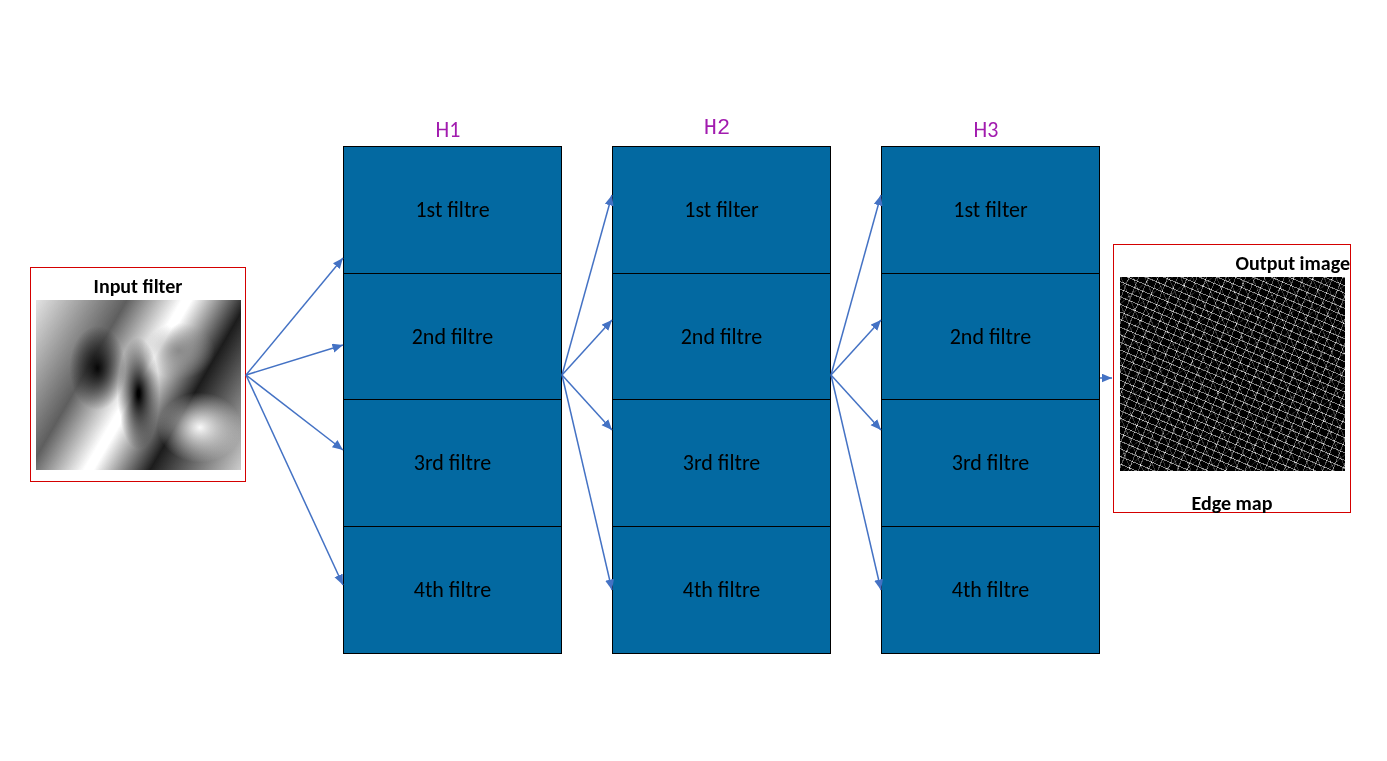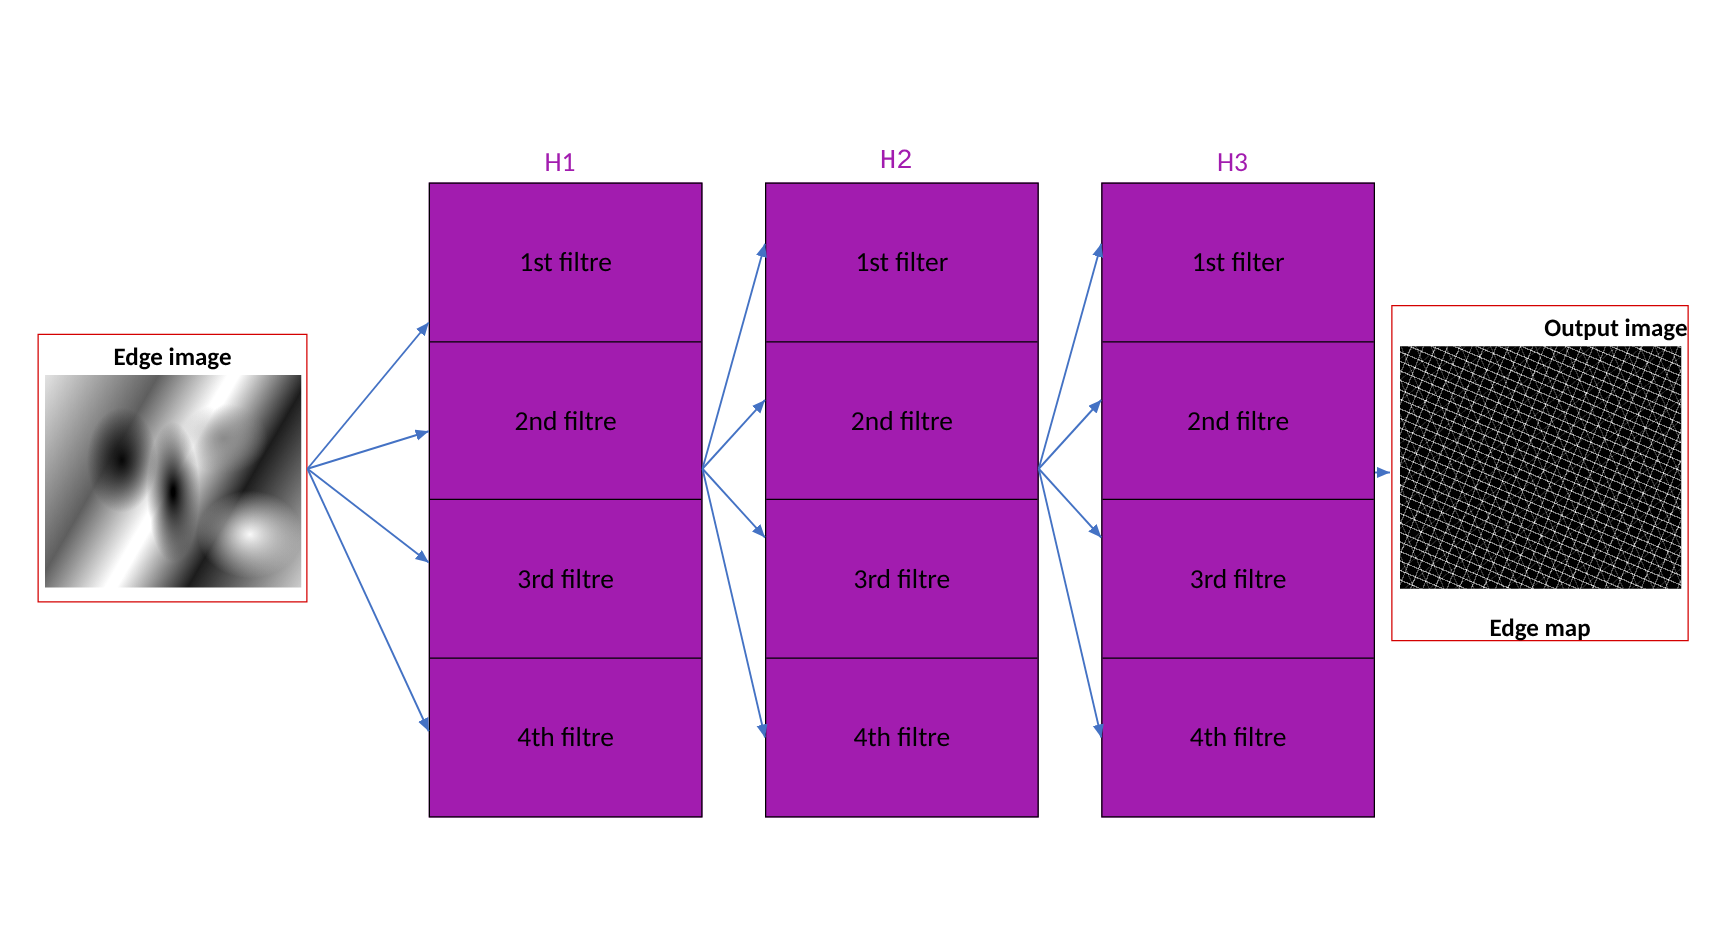--- a/index.html
+++ b/index.html
@@ -70,21 +70,21 @@
       repeating-linear-gradient(67deg, rgba(0,0,0,0) 0 10px, rgba(255,255,255,0.3) 10px 11px),
       repeating-linear-gradient(-40deg, rgba(0,0,0,0) 0 12px, rgba(255,255,255,0.25) 12px 13px);
     filter: grayscale(1) contrast(1.5);
   }
   .layer {
     position: absolute;
     top: 146px;
     width: 217px;
     height: 506px;
     border: 1.5px solid #000;
-    background: #a21caf;
+    background: #0369a1;
   }
   .layer.h1 { left: 343px; }
   .layer.h2 { left: 612px; }
   .layer.h3 { left: 881px; }
   .layer-label {
     position: absolute;
     top: 116px;
     font-size: 22px;
     color: #a21caf;
     text-align: center;
@@ -108,21 +108,21 @@
     top: 0;
     width: 1387px;
     height: 761px;
     pointer-events: none;
   }
 </style>
 </head>
 <body>
 
 <div class="input-box">
-  <div class="title">Edge image</div>
+  <div class="title">Input filter</div>
   <div class="input-img"></div>
 </div>
 
 <div class="layer-label l1">H1</div>
 <div class="layer-label l2">H2</div>
 <div class="layer-label l3">H3</div>
 
 <div class="layer h1">
   <div class="cell">1st filtre</div>
   <div class="cell">2nd filtre</div>

